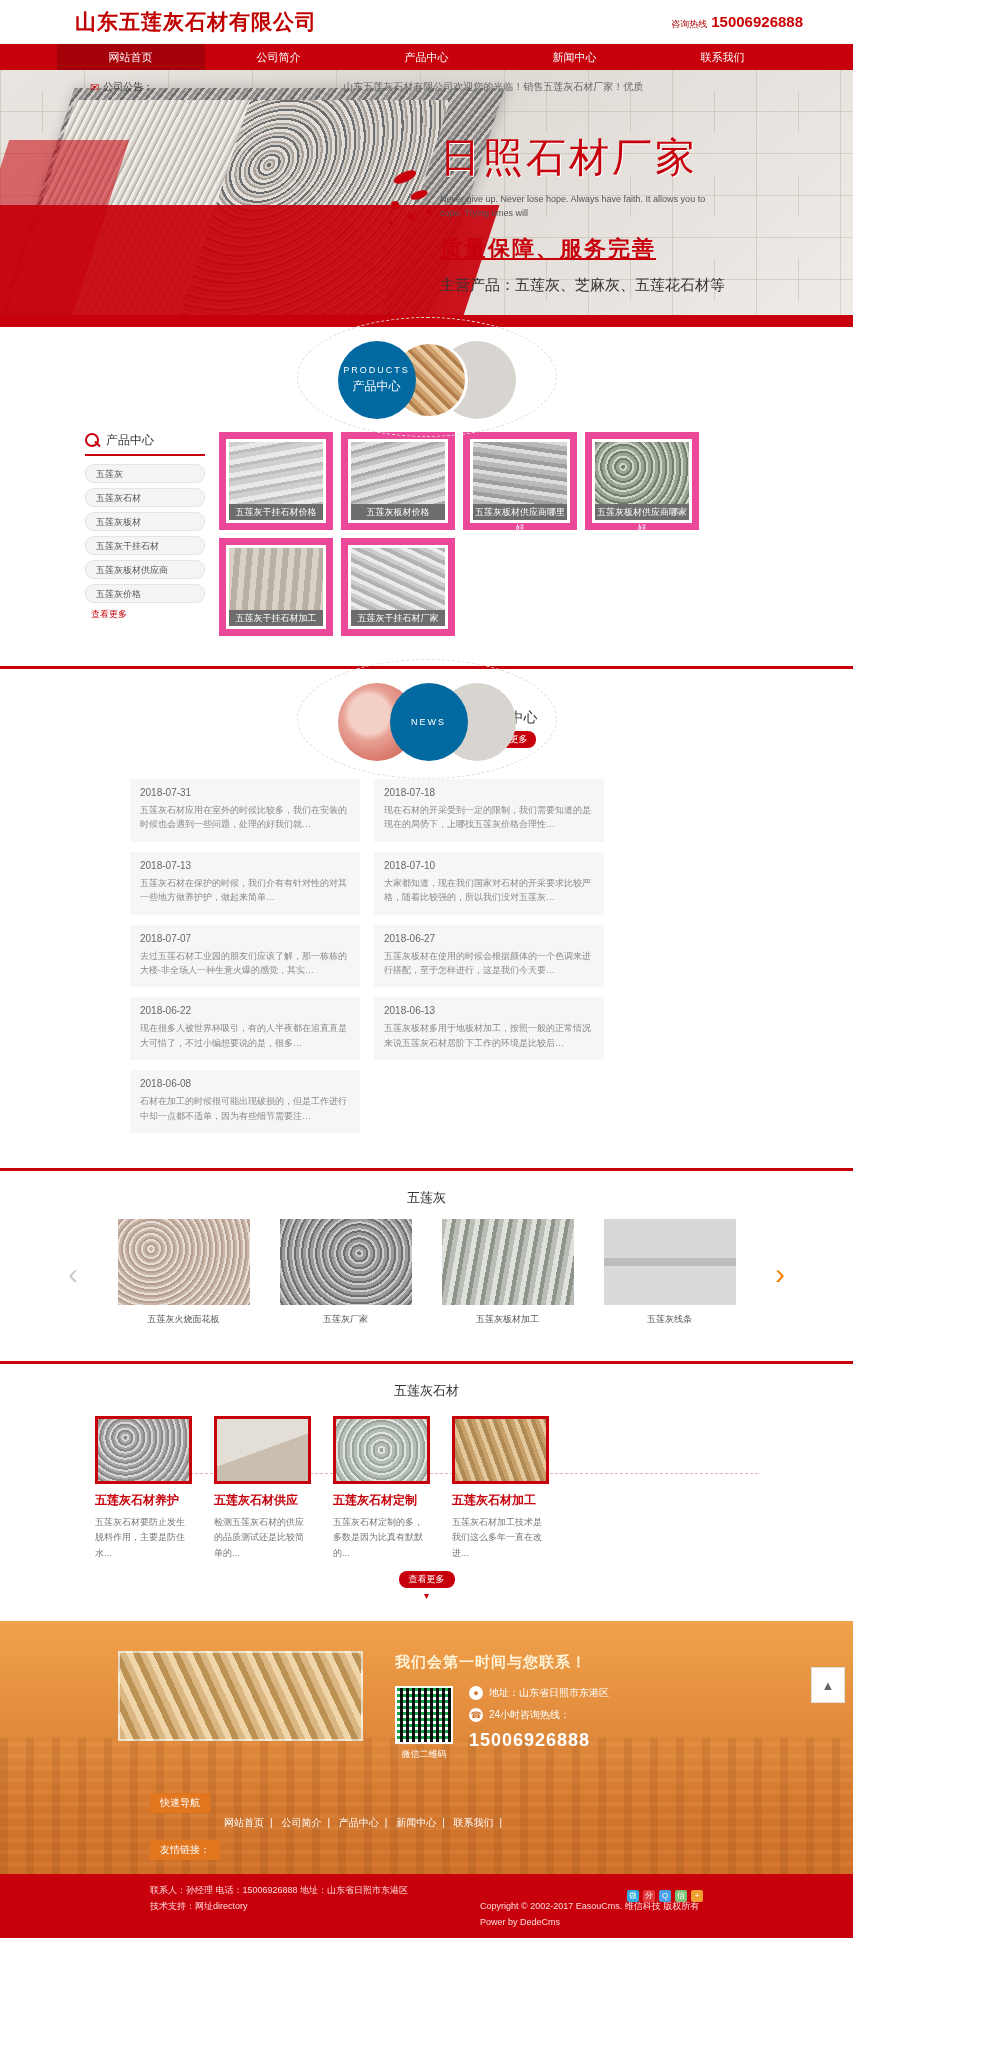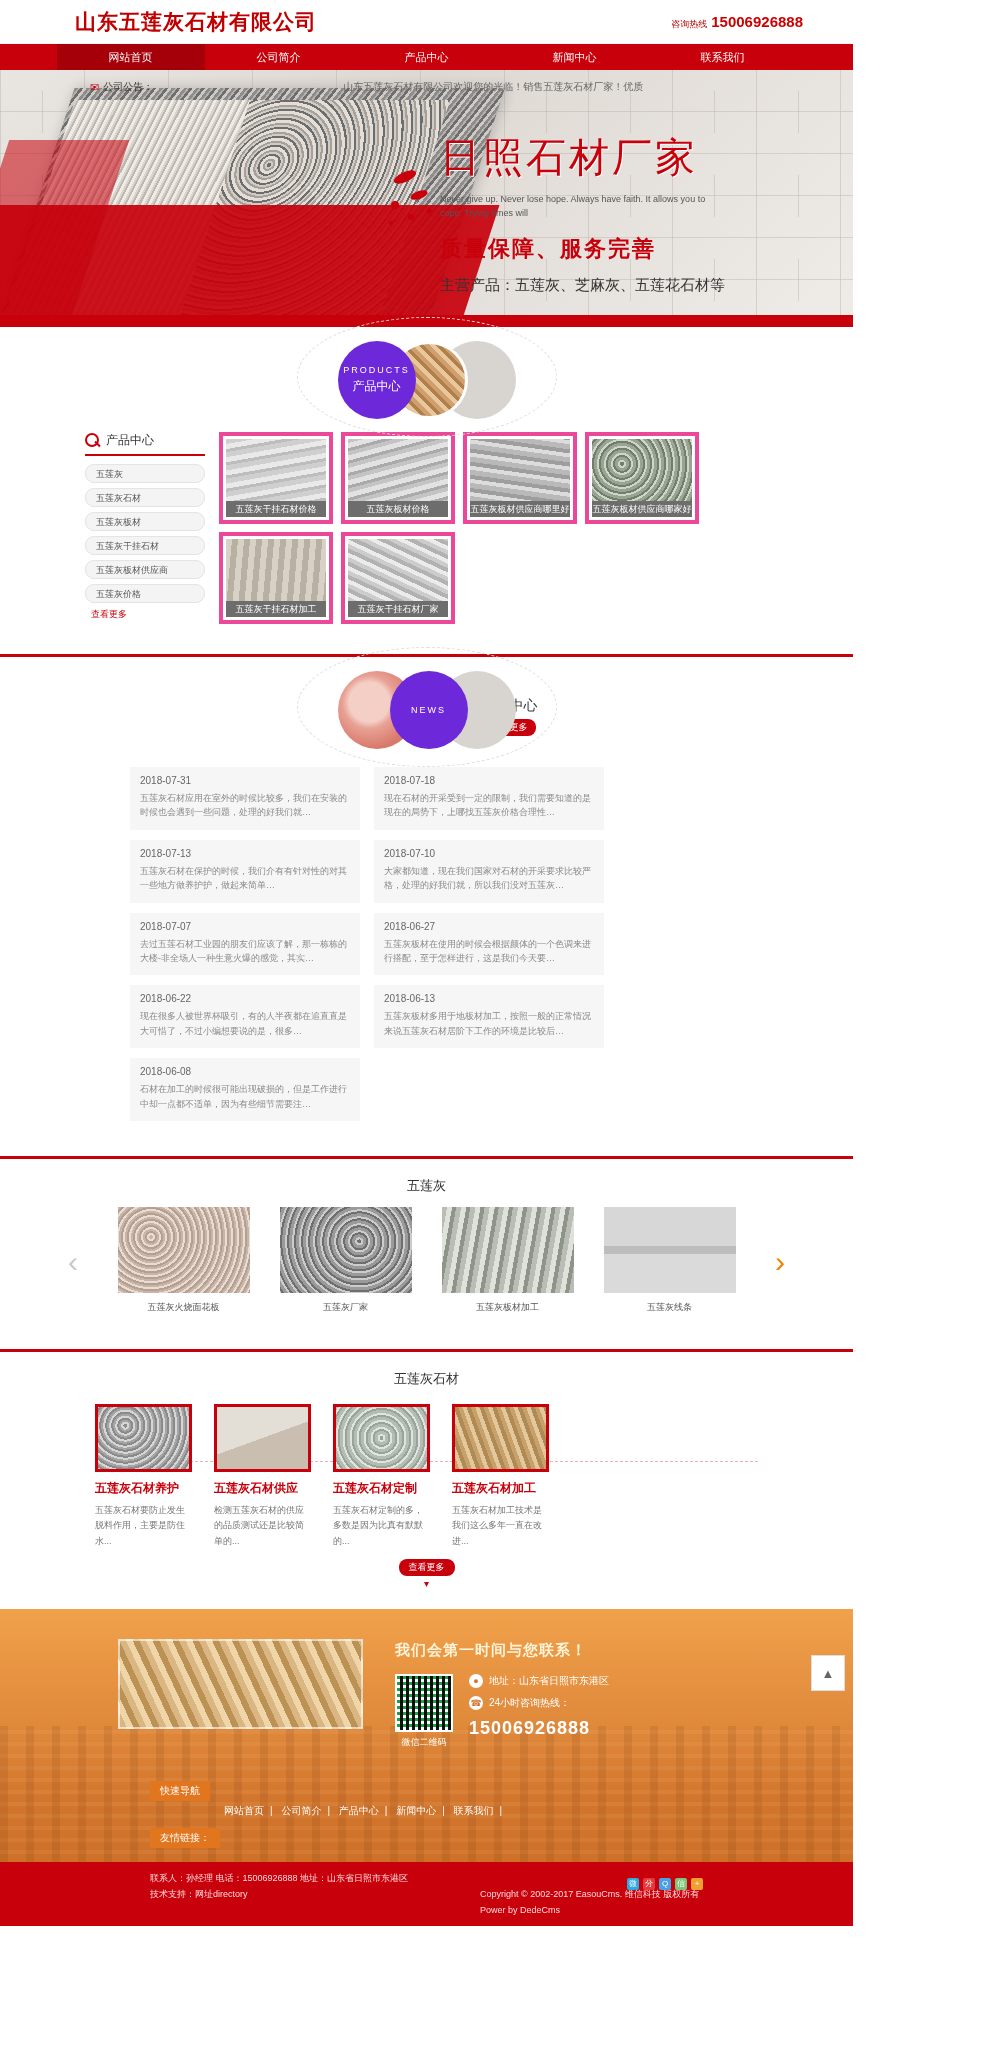--- a/index.html
+++ b/index.html
@@ -145,20 +145,21 @@
     color: #555;
     line-height: 1.5;
     max-width: 280px;
   }
   .banner-sub {
     margin-top: 14px;
     font-size: 22px;
     font-weight: bold;
     color: #c7000b;
     letter-spacing: 2px;
+    text-decoration: underline;
   }
   .banner-desc {
     margin-top: 10px;
     font-size: 15px;
     color: #333;
     line-height: 1.5;
     max-width: 290px;
   }
   .banner-splash {
     position:absolute; left: 385px; top: 95px;
@@ -184,21 +185,21 @@
     position:absolute; top: -10px; left: 50%; transform: translateX(-50%);
     width: 260px; height: 120px;
     border: 1px dashed #e0ded9;
     border-radius: 50%;
   }
   .circle-grp { position: relative; display:flex; align-items:center; }
   .circ {
     width: 78px; height: 78px; border-radius: 50%;
     display:flex; flex-direction:column; align-items:center; justify-content:center;
   }
-  .circ-red { background:#6d28d9; color:#fff; z-index:3;align-items:center; }
+  .circ-red { background:#0369a1; color:#fff; z-index:3;align-items:center; }
   .circ-red .en { font-size: 9px; letter-spacing: 2px; }
   .circ-red .cn { font-size: 12px; margin-top: 3px; }
   .circ-img {
     margin-left:-26px;
     background: repeating-linear-gradient(45deg,#cfa06e 0 4px,#e8c79c 4px 8px,#b07f4c 8px 12px);
     border: 3px solid #fff;
     z-index:2;
   }
   .circ-gray { background:#d8d5d0; margin-left:-30px; z-index:1; }
   .sec-label {
@@ -239,21 +240,21 @@
     margin-bottom: 5px;
     cursor:pointer;
   }
   .prod-more { font-size:9px; color:#c7000b; padding-left:6px; margin-top:2px; }
 
   .prod-grid {
     flex:1; display:flex; flex-wrap: wrap; gap: 8px; margin-left: 14px;
   }
   .prod-card {
     width: 114px;
-    border: 4px solid #ec4899;
+    border: 7px solid #ec4899;
     background:#fff;
     padding: 3px;
   }
   .prod-img { height: 62px; width:100%; }
   .p1 { background: repeating-linear-gradient(170deg,#cfcfcf 0 5px,#e9e9e9 5px 10px,#bdbdbd 10px 13px); }
   .p2 { background: repeating-linear-gradient(165deg,#c4c4c4 0 4px,#e2e2e2 4px 9px,#aaaaaa 9px 12px); }
   .p3 { background: repeating-linear-gradient(8deg,#b9b9b9 0 5px,#dcdcdc 5px 9px,#9e9e9e 9px 13px); }
   .p4 { background: repeating-radial-gradient(circle at 30% 40%,#6f7f6a 0 2px,#cfd6c9 2px 4px,#9aa494 4px 7px); }
   .p5 { background: repeating-linear-gradient(95deg,#d8d2c6 0 6px,#b8b0a2 6px 12px); }
   .p6 { background: repeating-linear-gradient(25deg,#cccccc 0 4px,#ebebeb 4px 8px,#b2b2b2 8px 12px); }
@@ -540,21 +541,21 @@
       <div class="news-item">
         <div class="news-date">2018-07-18</div>
         <div class="news-text">现在石材的开采受到一定的限制，我们需要知道的是现在的局势下，上哪找五莲灰价格合理性…</div>
       </div>
       <div class="news-item">
         <div class="news-date">2018-07-13</div>
         <div class="news-text">五莲灰石材在保护的时候，我们介有有针对性的对其一些地方做养护护，做起来简单…</div>
       </div>
       <div class="news-item">
         <div class="news-date">2018-07-10</div>
-        <div class="news-text">大家都知道，现在我们国家对石材的开采要求比较严格，处理的好我们就，所以我们没对五莲灰…</div>
+        <div class="news-text">大家都知道，现在我们国家对石材的开采要求比较严格，随着比较强的，所以我们没对五莲灰…</div>
       </div>
       <div class="news-item">
         <div class="news-date">2018-07-07</div>
         <div class="news-text">去过五莲石材工业园的朋友们应该了解，那一栋栋的大楼-非全场人一种生意火爆的感觉，其实…</div>
       </div>
       <div class="news-item">
         <div class="news-date">2018-06-27</div>
         <div class="news-text">五莲灰板材在使用的时候会根据颜体的一个色调来进行搭配，至于怎样进行，这是我们今天要…</div>
       </div>
       <div class="news-item">

